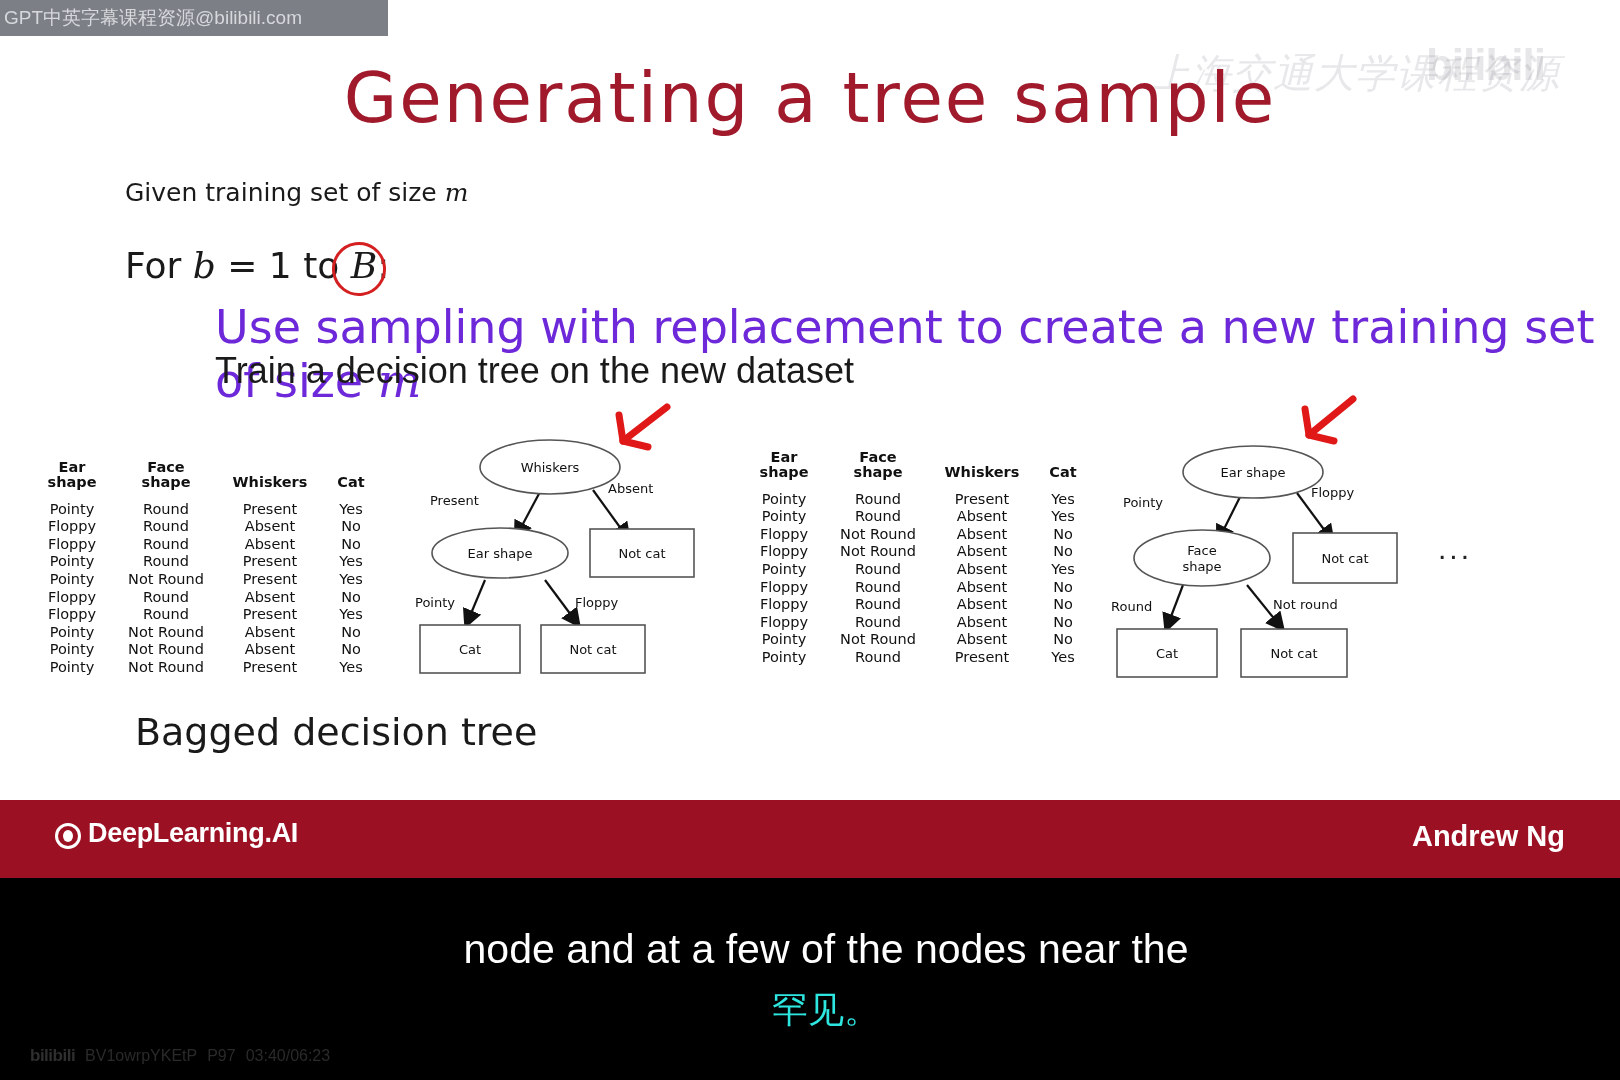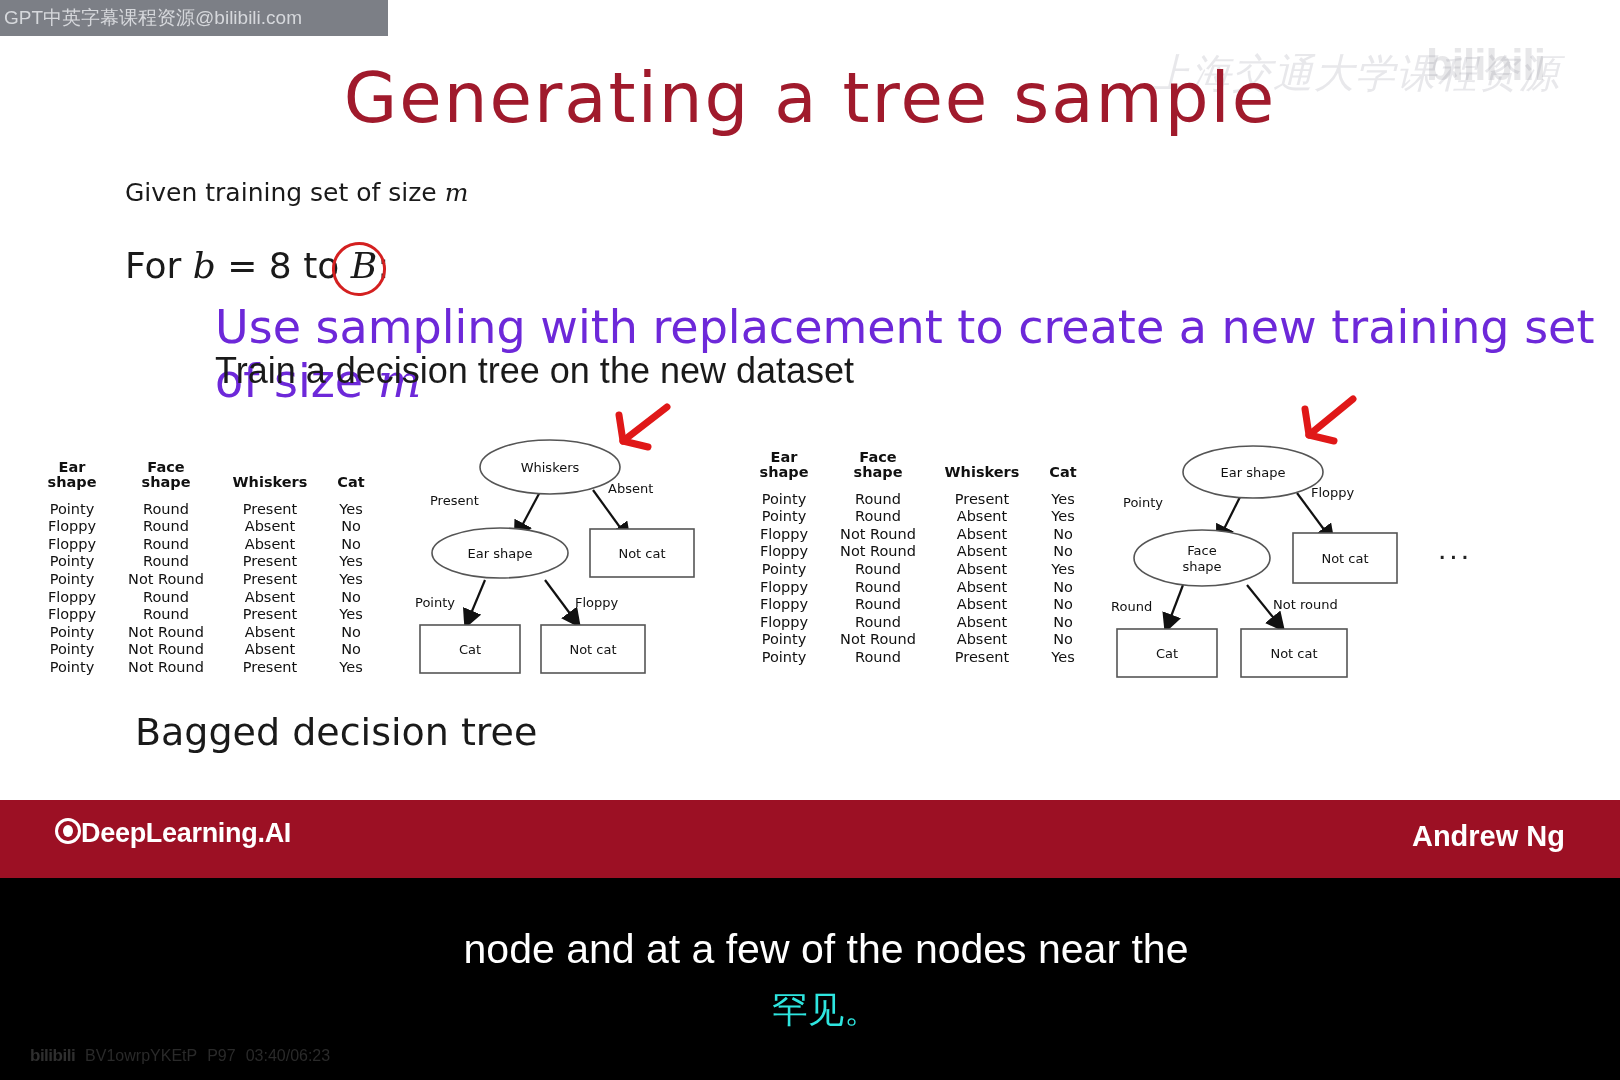--- a/index.html
+++ b/index.html
@@ -110,21 +110,21 @@
   }
 
   
   .footer {
     position: absolute; left: 0; top: 800px; width: 1620px; height: 78px;
     background: #9c1024;
   }
   .footer-dl {
     position: absolute; left: 55px; top: 18px;
     color: #fff; font-size: 27px; font-weight: bold; letter-spacing: -0.3px;
-    display: flex; align-items: flex-start; 
+    display: flex; align-items: flex-end; gap: 7px;
   }
   .dl-mark {
     width: 26px; height: 26px; border-radius: 50%;
     border: 3px solid #fff; position: relative; display: inline-block;
   }
   .dl-mark::after {
     content: ""; position: absolute; left: 5px; top: 4px;
     width: 10px; height: 12px; border-radius: 50%; background: #fff;
   }
   .footer-stanford {
@@ -179,21 +179,21 @@
     <div class="wm-top-right">上海交通大学课程资源</div>
     <div class="wm-bili-logo">bilibili</div>
 
     <div class="slide-title">Generating a tree sample</div>
 
     <div class="line-given">
       <span>Given training set of size </span><span class="mathit">m</span>
     </div>
 
     <div class="line-for">
-      <span>For </span><span class="mathit">b</span><span> = 8 to </span><span class="mathit">B</span><span>:</span>
+      <span>For </span><span class="mathit">b</span><span> = 1 to </span><span class="mathit">B</span><span>:</span>
     </div>
     <div class="circle-B"></div>
 
     <div class="line-use">
       <span>Use sampling with replacement to create a new training set of size </span><span class="mathit">m</span>
     </div>
 
     <div class="line-train">Train a decision tree on the new dataset</div>
 
     <div class="line-bagged">Bagged decision tree</div>

